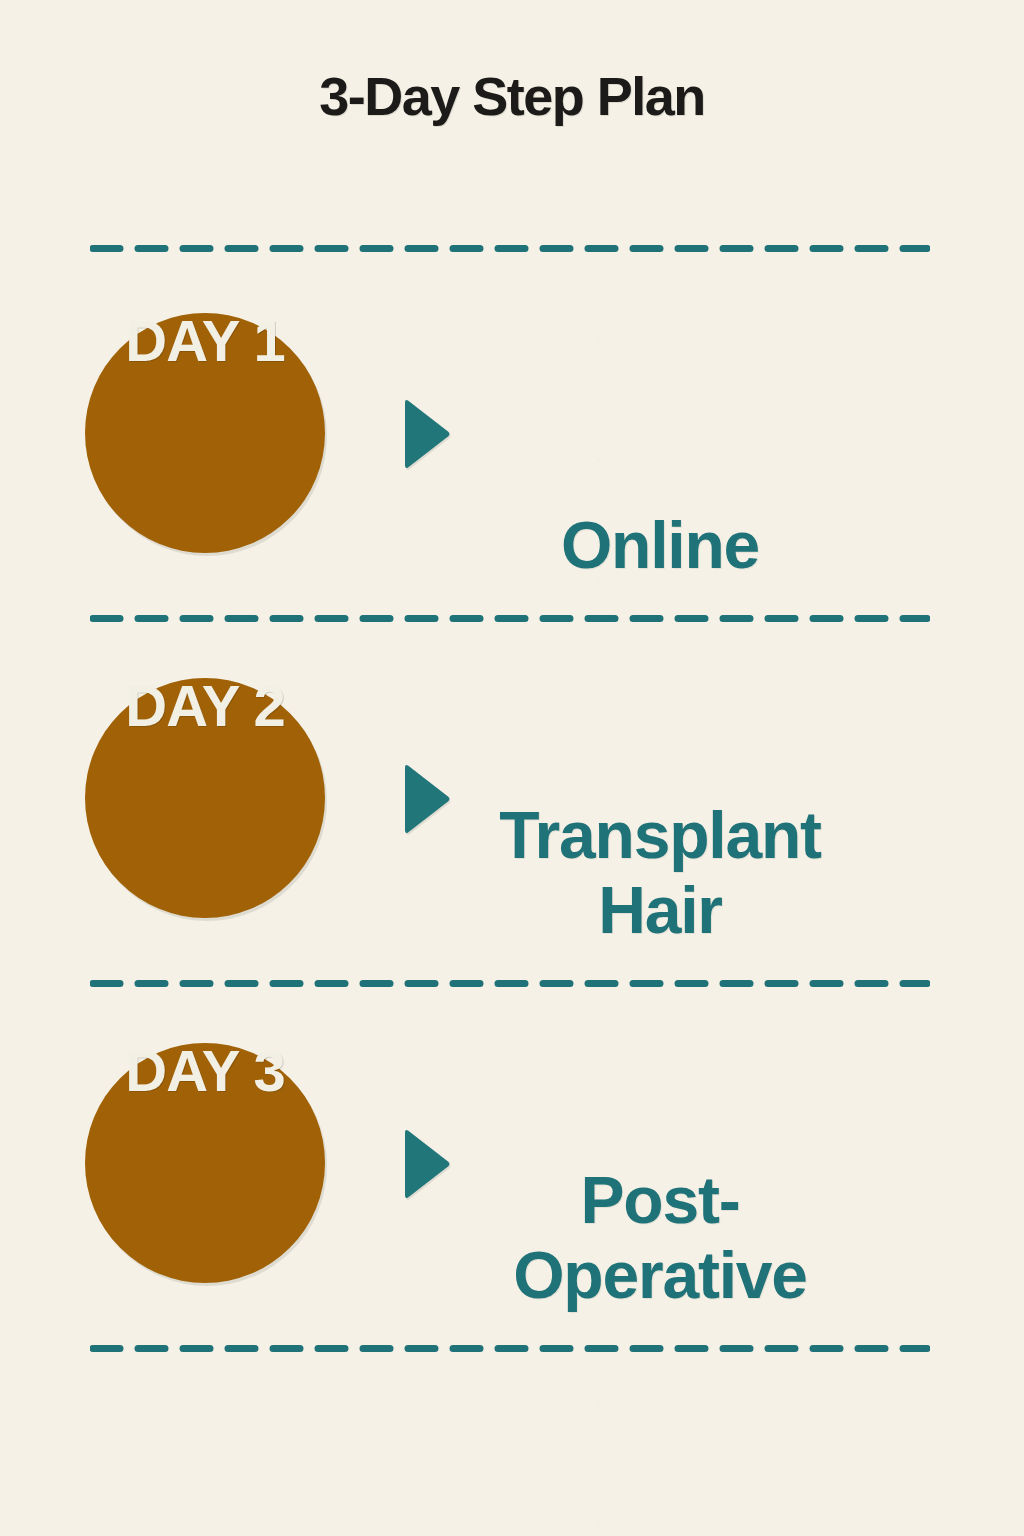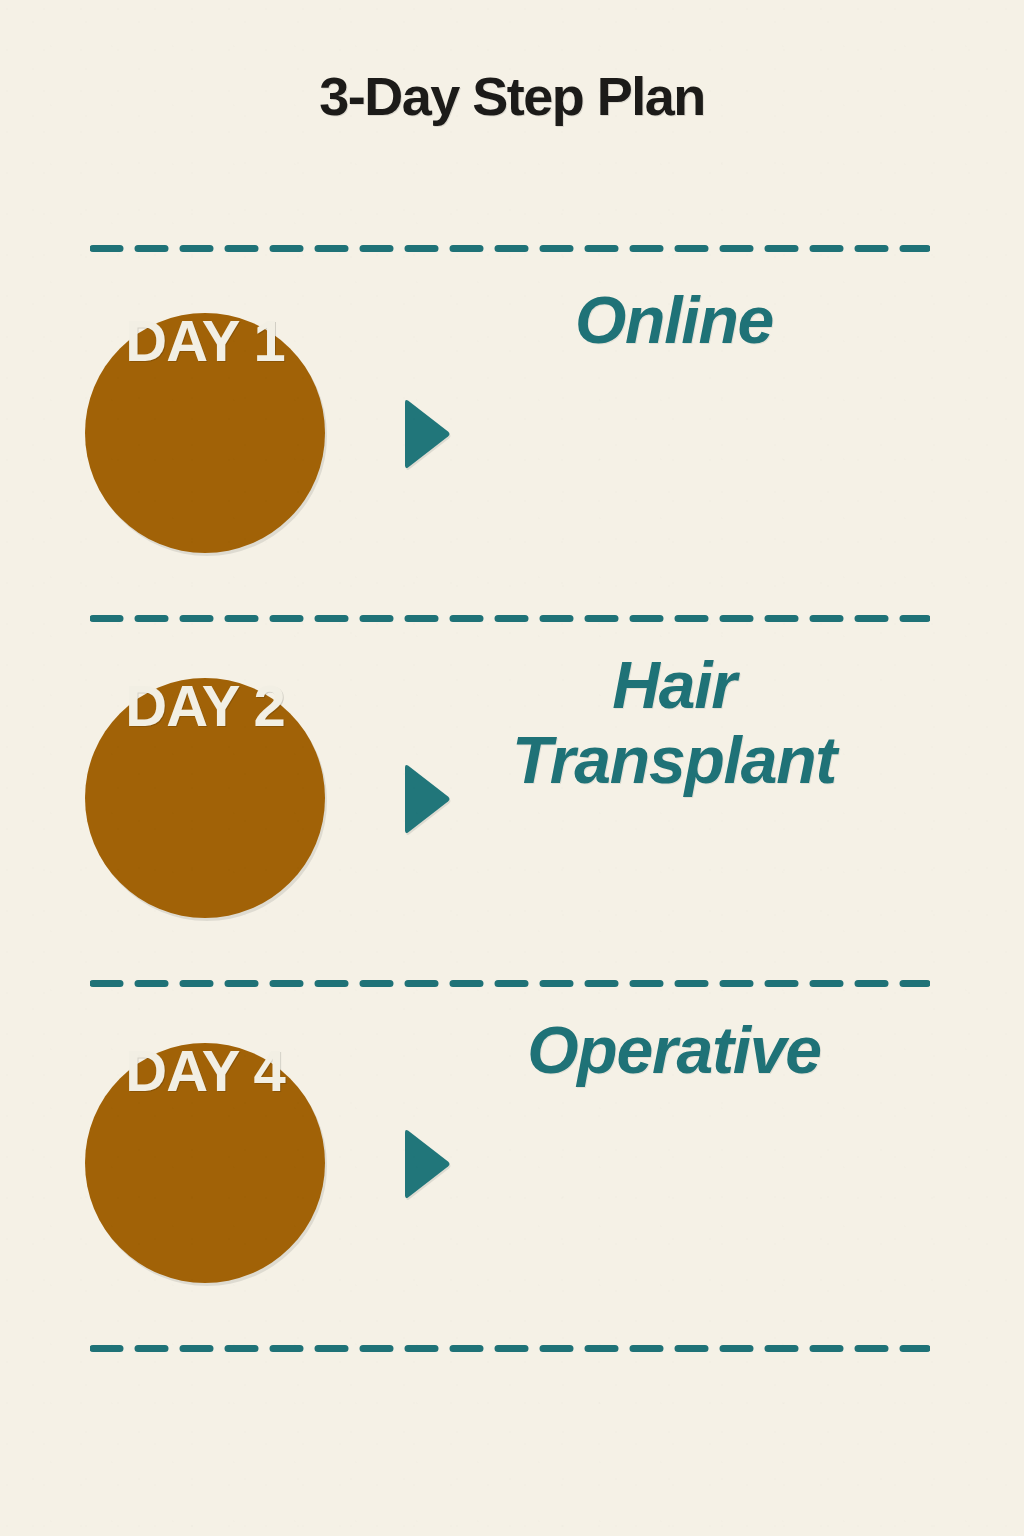--- a/index.html
+++ b/index.html
@@ -120,29 +120,28 @@
   .arrow-wrap svg {
     display: block;
     width: 54px;
     height: 74px;
     filter: drop-shadow(1px 2px 0 rgba(0,0,0,0.09));
   }
 
   
   .step-text {
     position: absolute;
-    left: 474px;
+    left: 460px;
     top: 0;
     width: 400px;
     height: 300px;
     display: flex;
-    align-items: flex-start;
+    align-items: flex-end;
     justify-content: center;
     text-align: center;
-    font-style: italic;
   }
   .step-text-label {
     color: #1F7277;
     font-size: 66px;
     font-weight: 700;
     line-height: 1.14;
     letter-spacing: -1.2px;
     text-shadow: 1px 1px 0 rgba(0,0,0,0.07);
   }
   .step-text-label .ln { display: block; }
@@ -190,45 +189,46 @@
     </div>
 
     <div class="arrow-wrap">
       <svg viewBox="0 0 54 74" aria-hidden="true">
         <path d="M7 5.5 Q7 2 10 3.6 L50 34.5 Q53 37 50 39.5 L10 70.4 Q7 72 7 68.5 Z" fill="#21767A"></path>
       </svg>
     </div>
 
     <div class="step-text">
       <div class="step-text-label">
+        <span class="ln">Transplant</span>
         <span class="ln">Hair</span>
-        <span class="ln">Transplant</span>
       </div>
     </div>
   </div>
 
   <div class="divider divider-2">
     <svg class="dash-svg" viewBox="0 0 840 7" preserveAspectRatio="none" aria-hidden="true">
       <line x1="3" y1="3.5" x2="837" y2="3.5" stroke="#1F7277" stroke-width="7" stroke-linecap="round" stroke-dasharray="27 18"></line>
     </svg>
   </div>
 
   <div class="step-row row-2">
     <div class="day-circle">
-      <span class="day-circle-label">DAY 4</span>
+      <span class="day-circle-label">DAY 3</span>
     </div>
 
     <div class="arrow-wrap">
       <svg viewBox="0 0 54 74" aria-hidden="true">
         <path d="M7 5.5 Q7 2 10 3.6 L50 34.5 Q53 37 50 39.5 L10 70.4 Q7 72 7 68.5 Z" fill="#21767A"></path>
       </svg>
     </div>
 
     <div class="step-text">
       <div class="step-text-label">
+        <span class="ln">Post-</span>
         <span class="ln">Operative</span>
       </div>
     </div>
   </div>
 
   <div class="divider divider-3">
     <svg class="dash-svg" viewBox="0 0 840 7" preserveAspectRatio="none" aria-hidden="true">
       <line x1="3" y1="3.5" x2="837" y2="3.5" stroke="#1F7277" stroke-width="7" stroke-linecap="round" stroke-dasharray="27 18"></line>
     </svg>
   </div>

